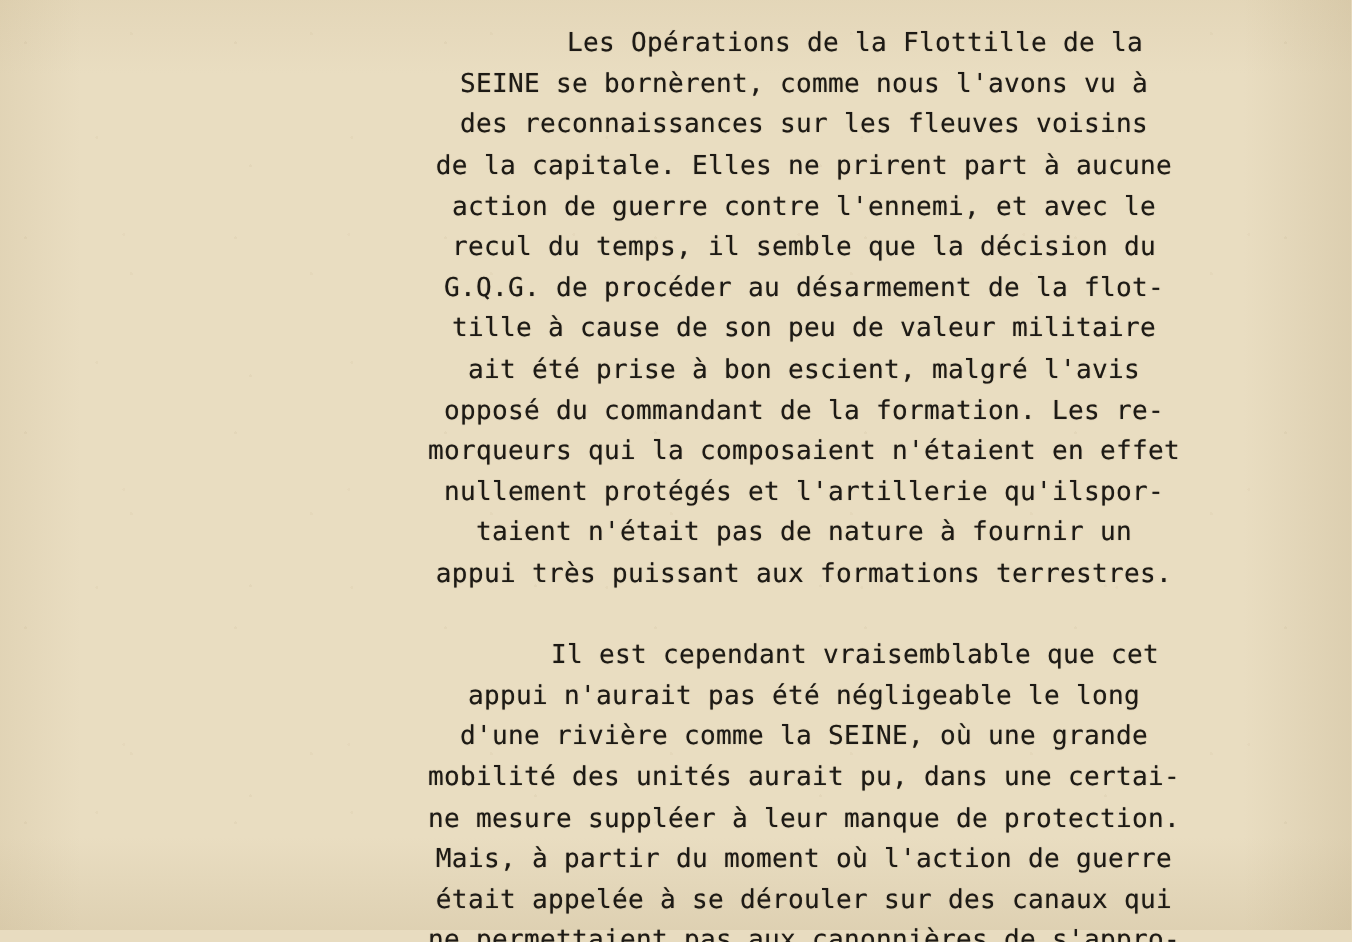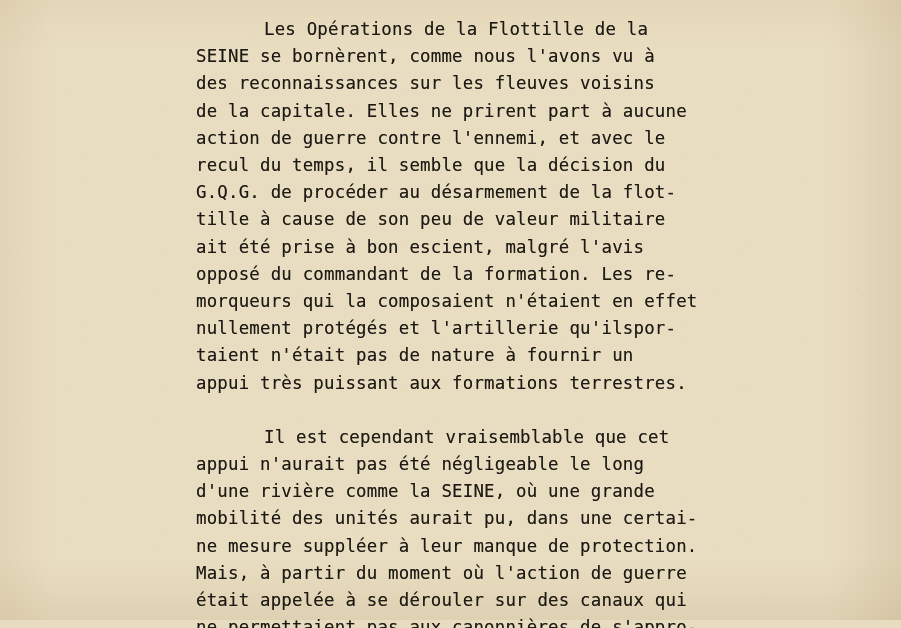--- a/index.html
+++ b/index.html
@@ -15,20 +15,21 @@
   }
   #page {
     position: relative;
     width: 901px;
     height: 620px;
     background:
       linear-gradient(90deg, rgba(190,170,130,0.18) 0%, rgba(190,170,130,0.0) 6%, rgba(190,170,130,0.0) 92%, rgba(175,155,115,0.22) 100%),
       linear-gradient(180deg, rgba(200,180,140,0.16) 0%, rgba(200,180,140,0.0) 8%, rgba(200,180,140,0.0) 90%, rgba(180,160,120,0.20) 100%),
       #e9ddc1;
     box-sizing: border-box;
+    text-align: center;
   }
   #grain {
     position: absolute;
     inset: 0;
     pointer-events: none;
     background-image:
       radial-gradient(circle at 12% 22%, rgba(150,125,80,0.07) 0 1px, transparent 1px),
       radial-gradient(circle at 38% 61%, rgba(150,125,80,0.06) 0 1px, transparent 1px),
       radial-gradient(circle at 73% 14%, rgba(150,125,80,0.06) 0 1px, transparent 1px),
       radial-gradient(circle at 88% 79%, rgba(150,125,80,0.07) 0 1px, transparent 1px),

